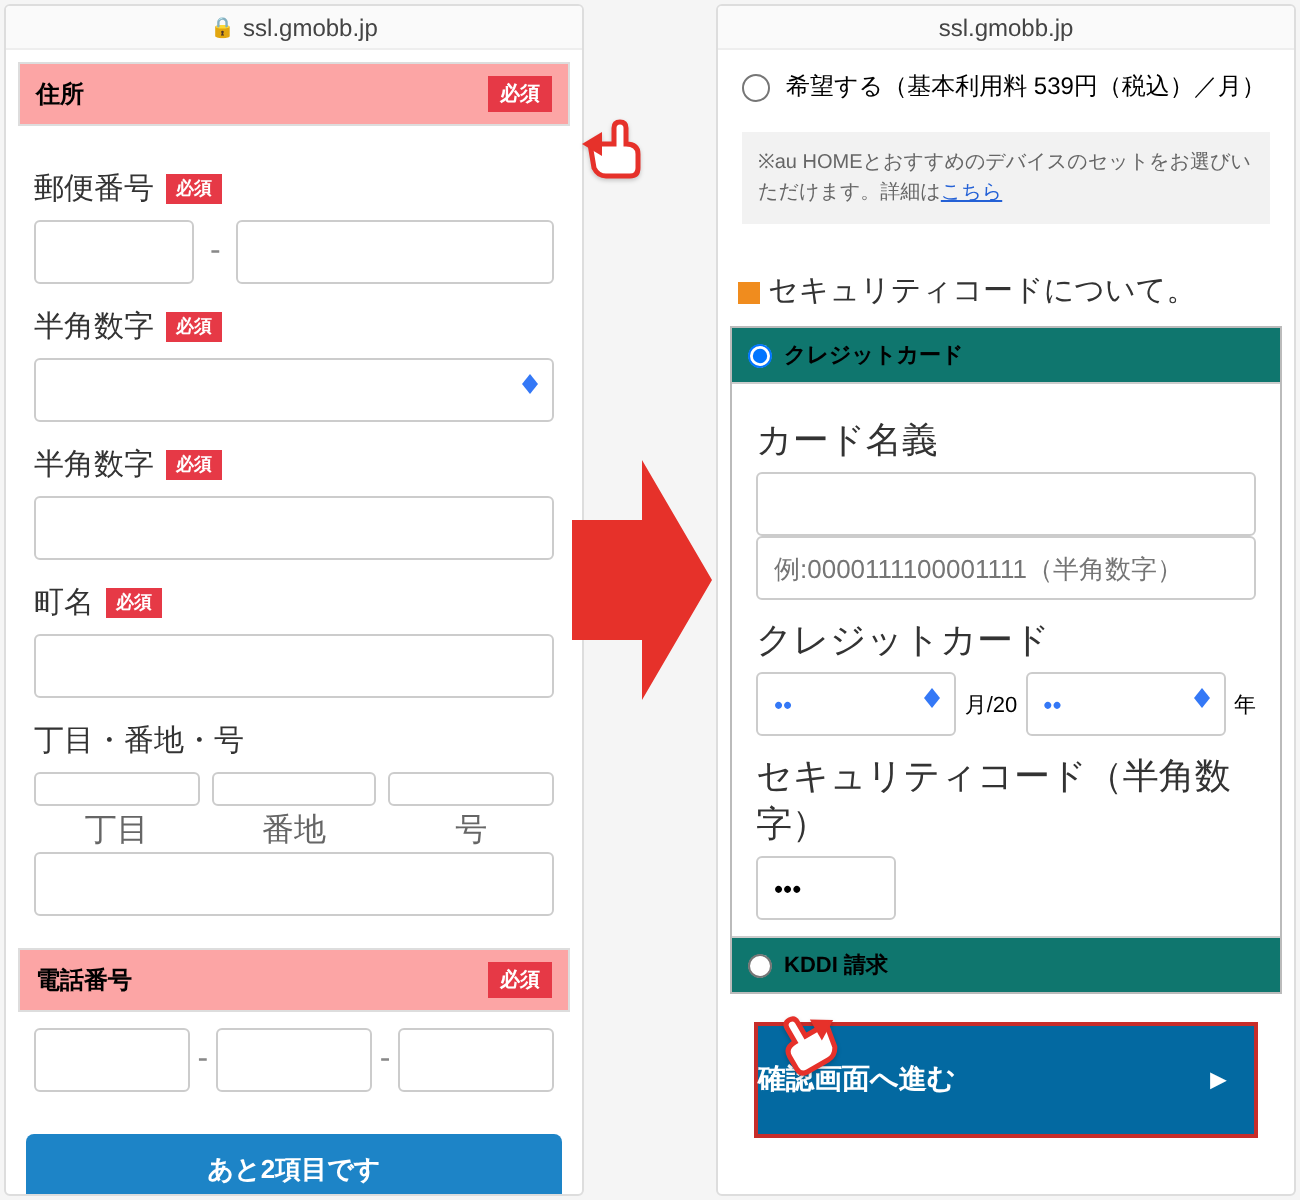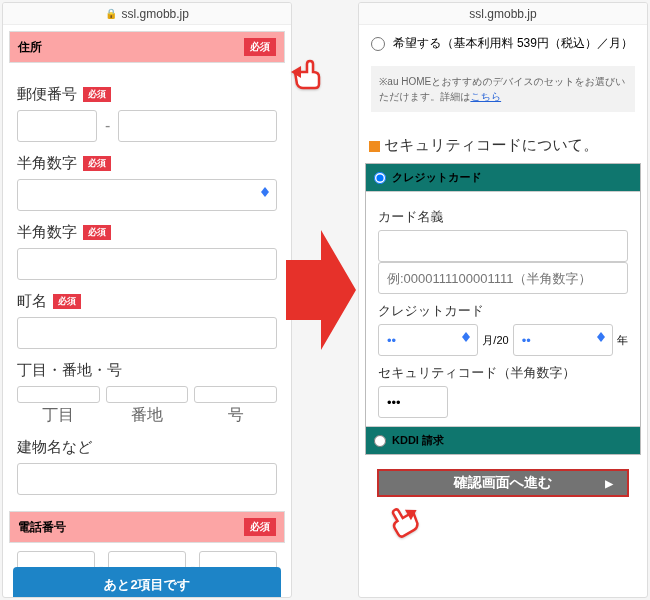--- a/index.html
+++ b/index.html
@@ -37,28 +37,28 @@
 .radio{width:14px;height:14px;margin-top:2px}
 .note-box{background:#f2f2f2;font-size:10px;color:#666;padding:8px;margin:4px 12px 12px;line-height:1.5}
 .note-box a{color:#2461d6;text-decoration:underline}
 .section-title{font-size:15px;padding:12px 10px 8px;color:#333}
 .orange-sq{display:inline-block;width:11px;height:11px;background:#f08c1e;margin-right:4px;vertical-align:middle}
 .pay-box{border:1px solid #bbb;margin:0 6px}
 .pay-header{background:#0f766e;padding:6px 8px;font-size:11px;font-weight:bold;display:flex;align-items:center;gap:6px;border-bottom:1px solid #ccc}
 .pay-header.last{border-top:1px solid #ccc;border-bottom:none}
 .radio-sm{width:12px;height:12px}
 .pay-fields{padding:8px 12px}
-.pay-fields .field-label{font-size:13px;margin:8px 0 4px}
+.pay-fields .field-label{font-size:18px;margin:8px 0 4px}
 .expiry-row{display:flex;align-items:center;gap:4px;font-size:11px}
 .expiry-row .select-wrap{flex:1}
 .sec-row{display:flex;align-items:center;gap:8px}
 .sec-row .input{width:70px}
 .link{color:#2461d6;text-decoration:underline;font-size:11px}
 .submit-wrap{padding:14px 18px 0;position:relative}
-.submit-btn{width:100%;height:28px;background:#737373;border:2px solid #c72d2a;color:#fff;font-weight:bold;font-size:14px;display:flex;align-items:center;justify-content:center;position:relative}
+.submit-btn{width:100%;height:58px;background:#0369a1;border:2px solid #c72d2a;color:#fff;font-weight:bold;font-size:14px;display:flex;align-items:center;justify-content:flex-start;position:relative}
 .submit-btn .tri{position:absolute;right:14px;font-size:10px}
 
 .big-arrow{position:absolute;left:286px;top:230px;width:70px;height:120px;z-index:5}
 .big-arrow svg{width:100%;height:100%}
 
 .hand{position:absolute;width:40px;height:40px;z-index:6}
 .hand svg{width:100%;height:100%;filter:drop-shadow(0 1px 1px rgba(0,0,0,.2))}
 .hand1{left:289px;top:52px}
 .hand2{left:381px;top:499px}
 .triple{display:flex;flex-direction:column;gap:2px;flex:1}
@@ -119,21 +119,20 @@
             <div class="triple">
                 <input class="input" style="">
                 <div class="sublabel">番地</div>
               </div>
             <div class="triple">
                 <input class="input" style="">
                 <div class="sublabel">号</div>
               </div>
           </div>
 
-          <div class="field-label">建物名など</div>
           <input class="input" style="">
         </div>
 
         <div class="section-header">
           <span>電話番号</span>
           <span class="req-badge">必須</span>
         </div>
         <div class="form-body" style="padding-top:8px">
           <div class="phone-row">
             <input class="input" style="">

